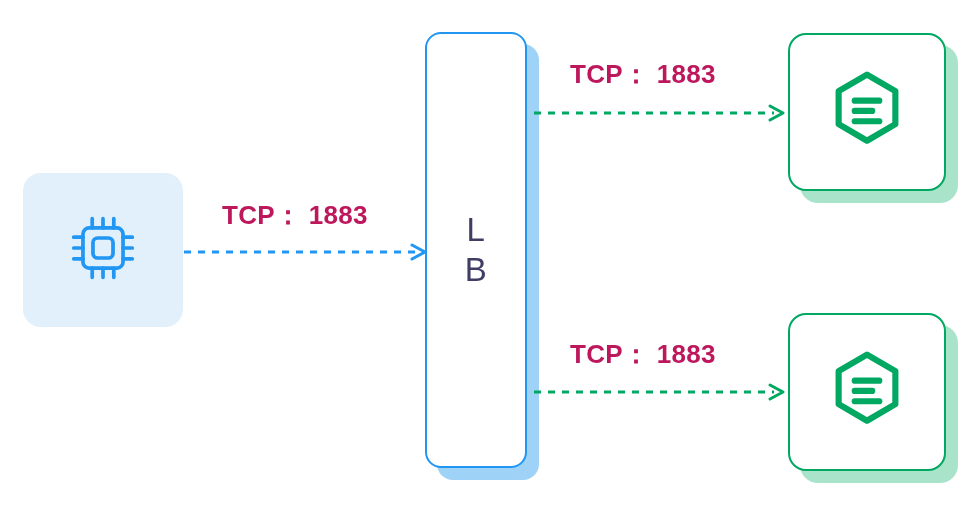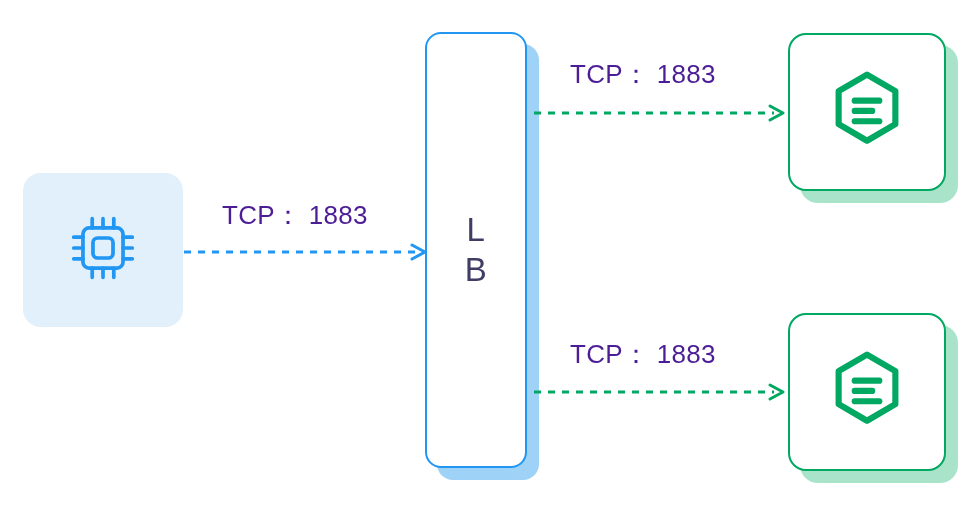--- a/index.html
+++ b/index.html
@@ -95,23 +95,24 @@
     position: absolute;
     height: 14px;
     display: block;
   }
   .conn svg { display: block; overflow: visible; }
 
   
   .edge-label {
     position: absolute;
     font-size: 26px;
-    color: #4c1d95;
+    color: #be185d;
     white-space: nowrap;
     letter-spacing: 0.3px;
+    font-weight: bold;
   }
   .label-client-lb { left: 222px; top: 198px; }
   .label-lb-top    { left: 570px; top: 57px; }
   .label-lb-bottom { left: 570px; top: 337px; }
 </style>
 </head>
 <body>
 
 <div id="canvas">
 

